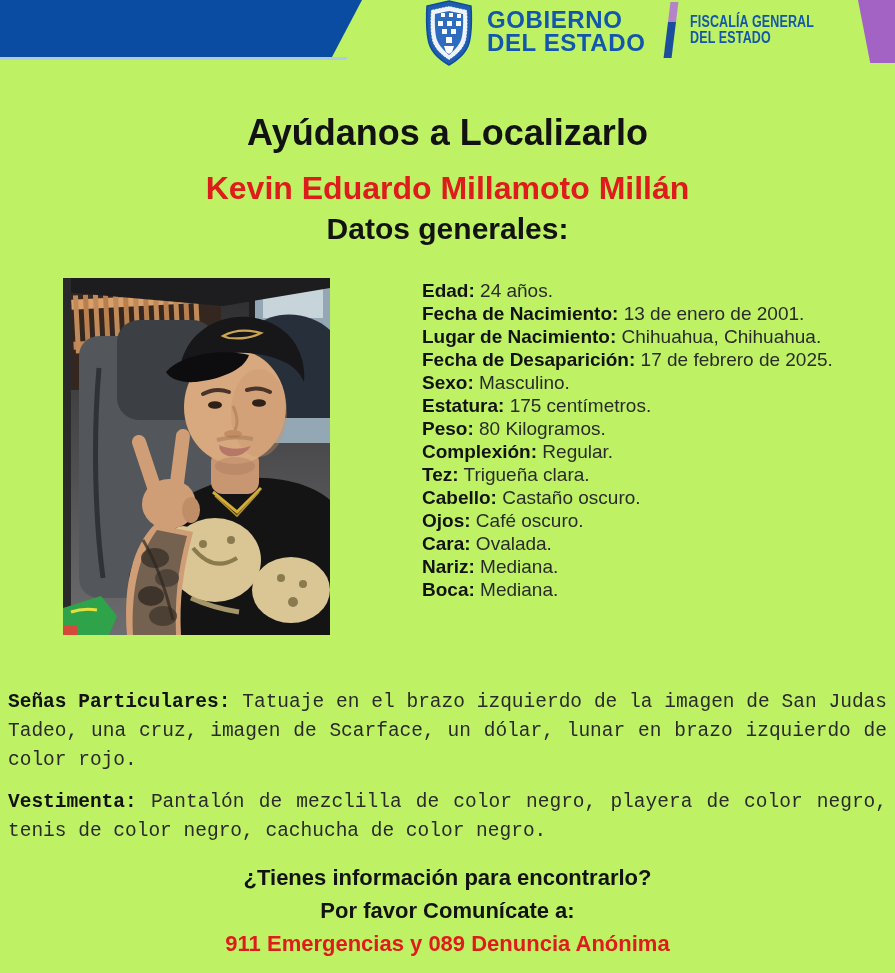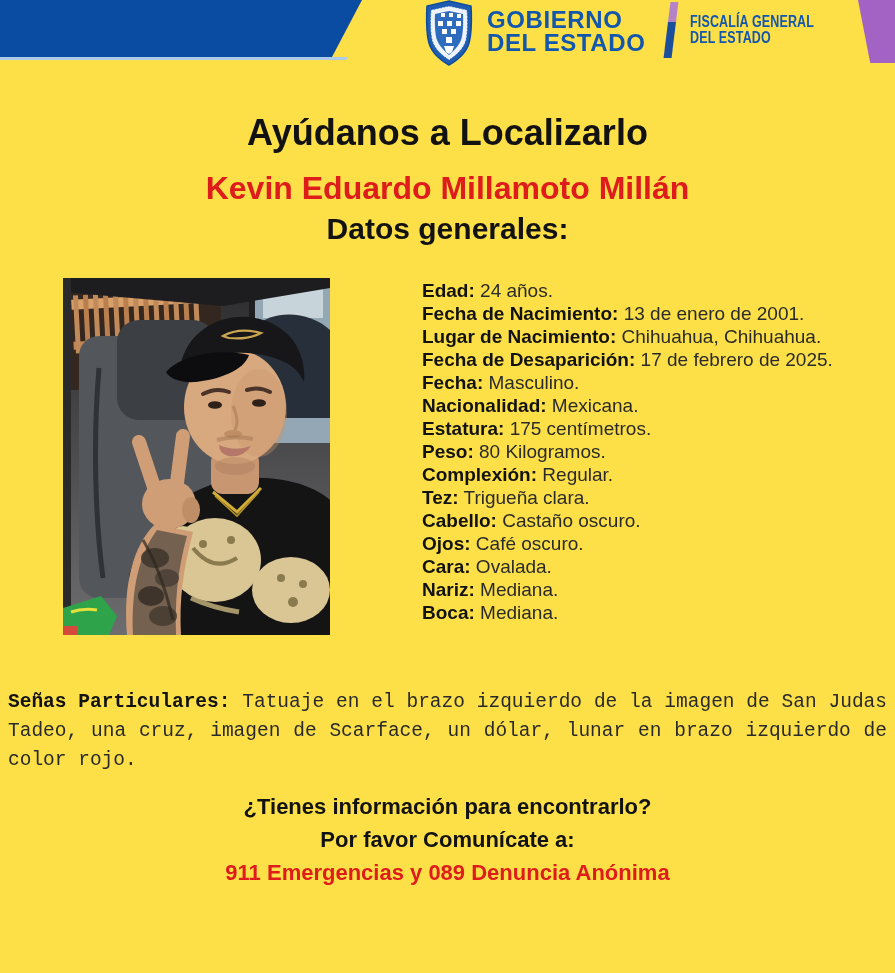--- a/index.html
+++ b/index.html
@@ -1,17 +1,17 @@
 <!DOCTYPE html>
 <html><head>
 <meta charset="utf-8">
 <style>
   html,body { margin:0; padding:0; background:#ffffff; }
   body { width:895px; font-family:"Liberation Sans", sans-serif; color:#1d1d1d; }
-  .page { position:relative; width:895px; height:973px; background:#fde047; overflow:hidden; }
+  .page { position:relative; width:895px; height:973px; background:#bef264; overflow:hidden; }
 
   
   header { position:relative; height:68px; }
   .bar-left { position:absolute; top:0; left:0; width:362px; height:57px;
               background:#0B4CA3; clip-path:polygon(0 0,100% 0,calc(100% - 30px) 100%,0 100%); }
   .bar-left-under { position:absolute; top:57px; left:0; width:348px; height:3px;
               background:#AECBEA; clip-path:polygon(0 0,100% 0,calc(100% - 2px) 100%,0 100%); }
   .bar-right { position:absolute; top:0; right:0; width:37px; height:63px;
               background:#A263C4; clip-path:polygon(0 0,100% 0,100% 100%,33% 100%); }
   .logo { position:absolute; left:424px; top:0; }
@@ -190,36 +190,36 @@
         <path d="M8,334 q12,-4 26,-2" stroke="#E6E03C" stroke-width="3" fill="none"></path>
         <rect x="0" y="348" width="14" height="9" fill="#D5493B"></rect>
       </svg>
     </div>
 
     <div class="datos" id="datos-list">
         <div class="row"><b>Edad:</b><span> 24 años.</span></div>
         <div class="row"><b>Fecha de Nacimiento:</b><span> 13 de enero de 2001.</span></div>
         <div class="row"><b>Lugar de Nacimiento:</b><span> Chihuahua, Chihuahua.</span></div>
         <div class="row"><b>Fecha de Desaparición:</b><span> 17 de febrero de 2025.</span></div>
-        <div class="row"><b>Fecha:</b><span> Masculino.</span></div>
-        <div class="row"><b>Nacionalidad:</b><span> Mexicana.</span></div>
+        <div class="row"><b>Sexo:</b><span> Masculino.</span></div>
         <div class="row"><b>Estatura:</b><span> 175 centímetros.</span></div>
         <div class="row"><b>Peso:</b><span> 80 Kilogramos.</span></div>
         <div class="row"><b>Complexión:</b><span> Regular.</span></div>
         <div class="row"><b>Tez:</b><span> Trigueña clara.</span></div>
         <div class="row"><b>Cabello:</b><span> Castaño oscuro.</span></div>
         <div class="row"><b>Ojos:</b><span> Café oscuro.</span></div>
         <div class="row"><b>Cara:</b><span> Ovalada.</span></div>
         <div class="row"><b>Nariz:</b><span> Mediana.</span></div>
         <div class="row"><b>Boca:</b><span> Mediana.</span></div>
       </div>
   </div>
 
   <div class="paras" id="paras">
       <div class="para"><b>Señas Particulares:</b><span> Tatuaje en el brazo izquierdo de la imagen de San Judas Tadeo, una cruz, imagen de Scarface, un dólar, lunar en brazo izquierdo de color rojo.</span></div>
+      <div class="para"><b>Vestimenta:</b><span> Pantalón de mezclilla de color negro, playera de color negro, tenis de color negro, cachucha de color negro.</span></div>
     </div>
 
   <div class="footer">
     <p>¿Tienes información para encontrarlo?</p>
     <p>Por favor Comunícate a:</p>
     <p class="red">911 Emergencias y 089 Denuncia Anónima</p>
   </div>
 
 </div>
 

